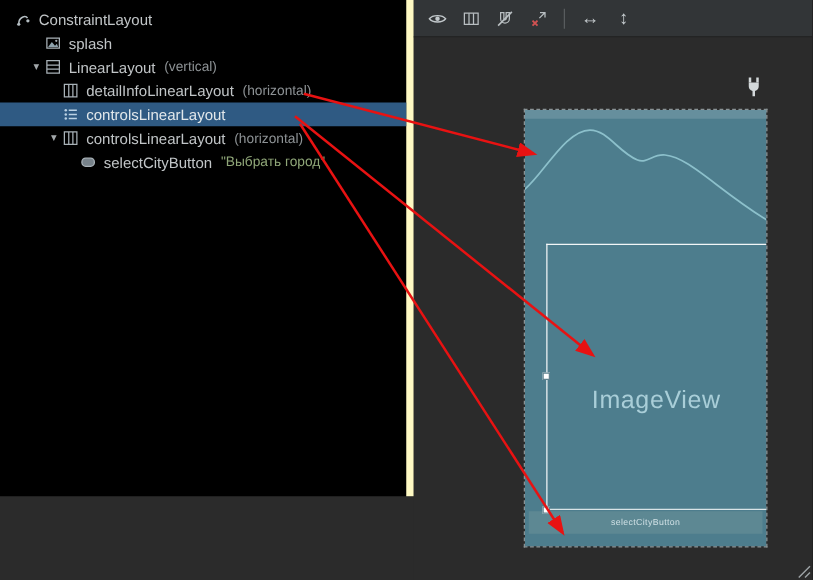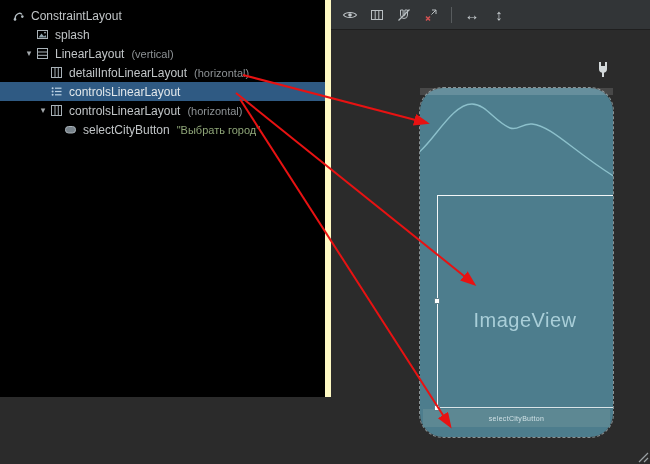--- a/index.html
+++ b/index.html
@@ -38,21 +38,21 @@
   .tb-arrow { color:#c6cccf; font-size:15px; line-height:1; }
 
   
   .canvas { position:absolute; left:331px; top:30px; width:319px; height:434px; background:#2b2b2b; }
 
   .wrench { position:absolute; left:596px; top:61px; width:14px; height:17px; }
 
   
   .preview {
     position:absolute; left:420px; top:88px; width:193px; height:349px;
-    background:#4d7d8d; outline:1px dashed rgba(216,231,236,0.55);border-radius:23px;
+    background:#4d7d8d; outline:1px dashed rgba(216,231,236,0.55);
   }
   .statusband { position:absolute; left:0; top:0; right:0; height:7px; background:rgba(255,255,255,0.14); }
   .wave-svg { position:absolute; left:0; top:7px; width:193px; height:100px; display:block; }
   .sel-rect {
     position:absolute; left:17px; top:107px; width:176px; height:213px;
     border-left:1px solid #f2f6f7; border-top:1px solid #f2f6f7;
     border-bottom:1px solid rgba(242,246,247,0.85);
   }
   .imageview-label {
     position:absolute; left:17px; top:221px; width:176px; text-align:center;

